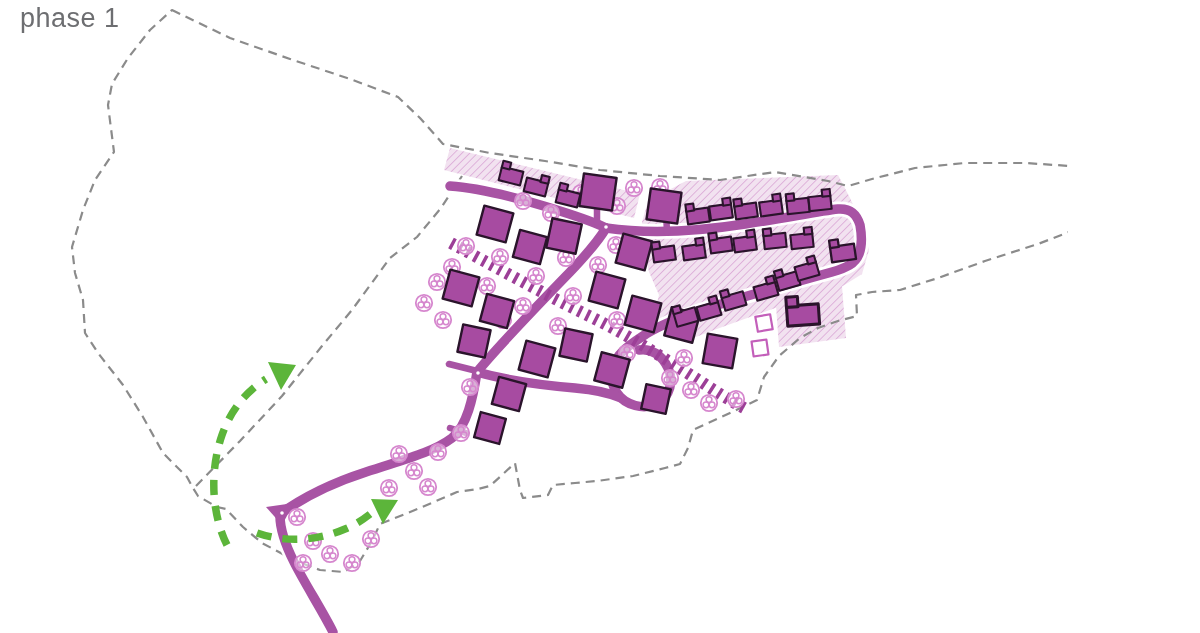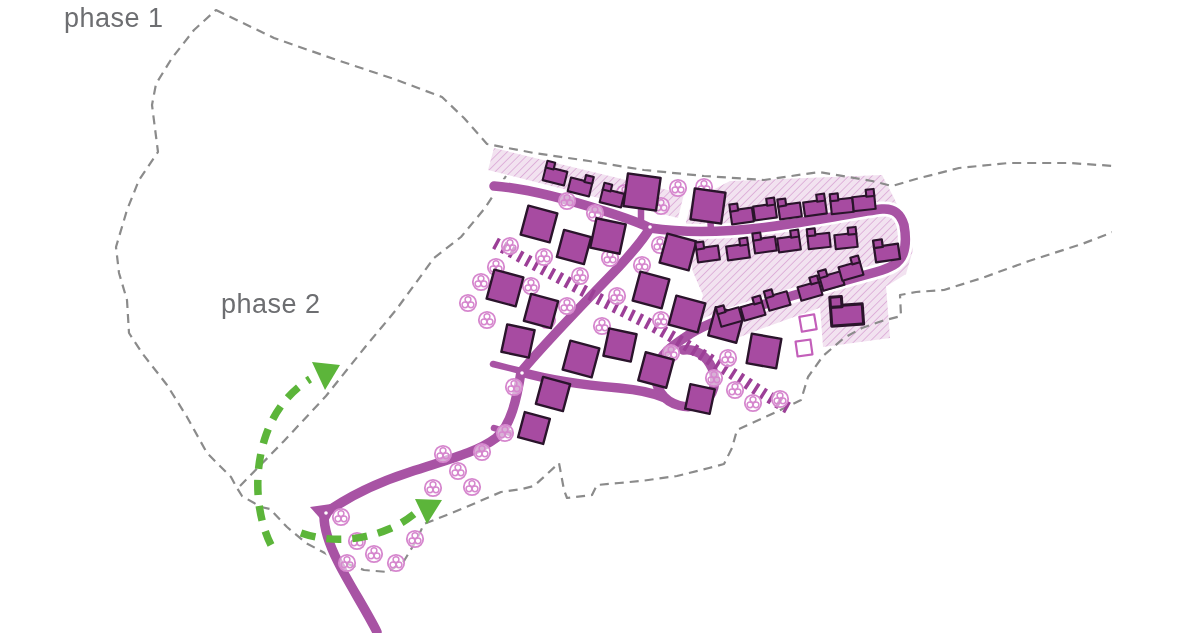--- a/index.html
+++ b/index.html
@@ -2,21 +2,21 @@
 <html style="--road: #a853a4; --tie: #9c3f97; --bfill: #a74ba1; --outline: #2a142b; --hatchbg: #f2e2f0; --hatchline: #dcabd7; --tree: #d687ce; --boundary: #8b8b8b; --green: #5cb53a; --text: #6d6e71; --plot: #c35fba;"><head>
 <meta charset="utf-8">
 <style>
   :root{
     --road:#a853a4; --tie:#9c3f97; --bfill:#a74ba1; --outline:#2a142b;
     --hatchbg:#f2e2f0; --hatchline:#dcabd7; --tree:#d687ce; --boundary:#8b8b8b;
     --green:#5cb53a; --text:#6d6e71; --plot:#c35fba; --bg:#ffffff;
   }
   html,body{margin:0;padding:0;background:var(--bg);}
   .stage{position:relative;width:1068px;height:633px;overflow:hidden;background:var(--bg);
-         font-family:"Liberation Sans", sans-serif;margin-left:44px;}
+         font-family:"Liberation Sans", sans-serif;}
   .stage svg{position:absolute;left:0;top:0;}
   .label{position:absolute;color:var(--text);font-size:27px;letter-spacing:.5px;line-height:33px;
          font-family:"Liberation Sans", sans-serif;}
   #phase1-label{left:20px;top:2px;}
   #phase2-label{left:177px;top:288px;}
   .boundary{fill:none;stroke:var(--boundary);stroke-width:2.2;stroke-dasharray:9 6;
             stroke-linejoin:round;stroke-linecap:butt;}
   .casing use{fill:none;stroke:#fff;stroke-width:15;stroke-linecap:round;stroke-linejoin:round;}
   .casing use.sp{stroke-width:11;}
   .roadline use{fill:none;stroke:var(--road);stroke-width:9.5;stroke-linecap:round;stroke-linejoin:round;}
@@ -274,15 +274,14 @@
     <g>
       <path class="garrow" d="M227,545 C212,515 209,472 222,435 C231,409 247,391 266,379"></path>
       <polygon class="ghead" points="296,365 268,362 281,390"></polygon>
       <path class="garrow" d="M257,533 C283,542 315,542 345,529 C357,524 367,517 375,510"></path>
       <polygon class="ghead" points="398,500 371,499 383,524"></polygon>
     </g>
   </svg>
 
   <div class="label" id="phase1-label">phase 1</div>
   <div class="label" id="phase2-label">
-    <div>phase 2</div>
   </div>
 </div>
 
 </body></html>

